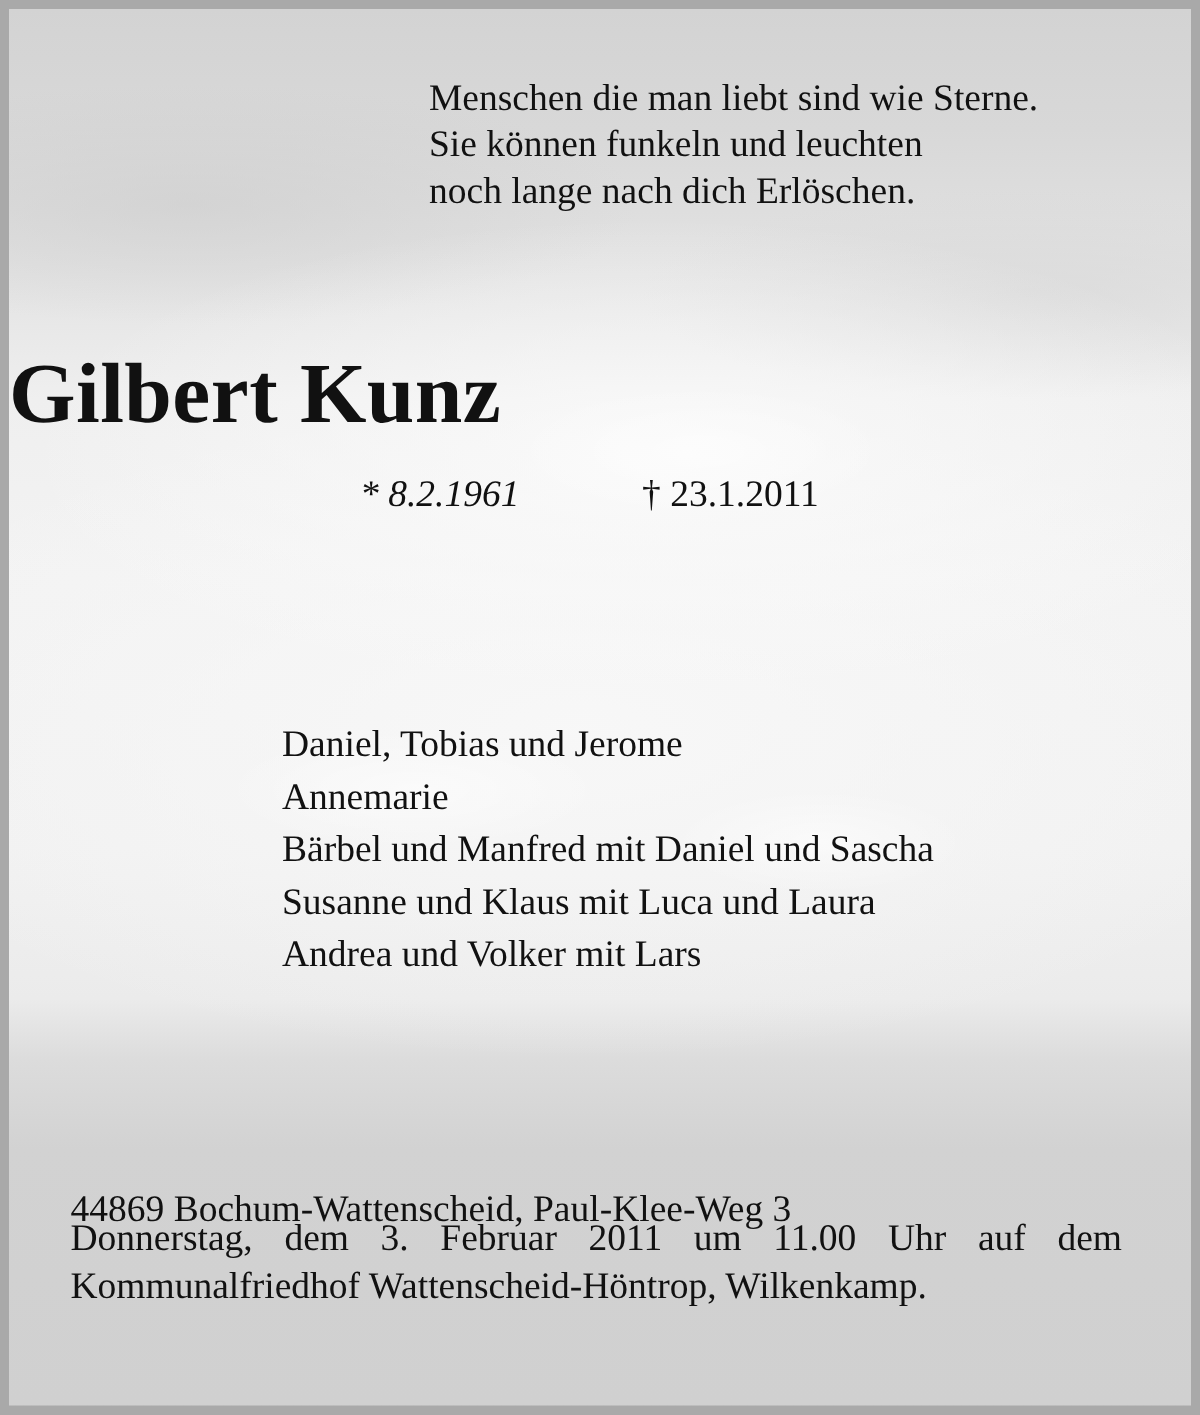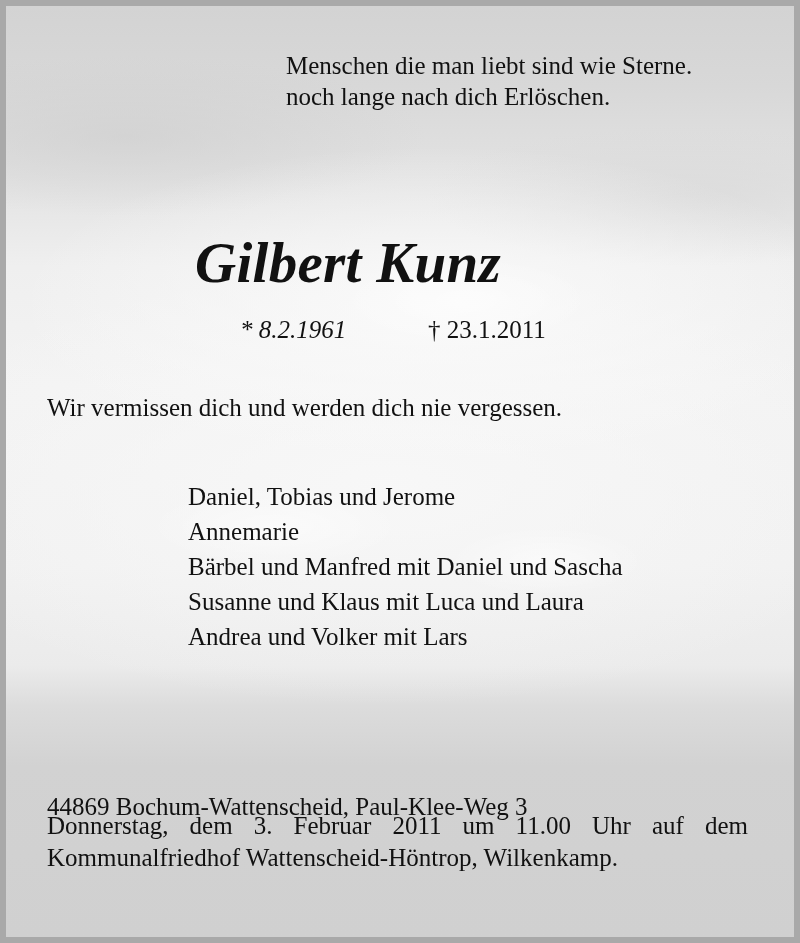--- a/index.html
+++ b/index.html
@@ -48,27 +48,26 @@
       line-height: 31px;
       margin: 0;
     }
     .poem { left: 280px; top: 44px; font-family: Liberation Serif, serif; }
     .poem .line { display: block; }
     .name {
       position: absolute;
       left: 0;
       width: 684px;
       top: 222px;
-      text-align: center;
+      text-align: left;
       font-size: 57px;
       font-weight: bold;
       line-height: 70px;
       margin: 0;
       letter-spacing: 0.3px;
-      font-style: italic;
     }
     .birth { left: 234px; top: 308px; font-style: italic; }
     .death { left: 422px; top: 308px; }
     .motto { left: 41px; top: 386px; }
     .family { left: 182px; top: 473px; }
     .family .line { display: block; line-height: 35px; }
     .address { left: 41px; top: 741px; margin-top: 44px; }
     .ceremony {
       position: absolute;
       left: 41px;
@@ -86,29 +85,29 @@
 </head>
 <body>
 
 <div class="card">
   <div class="cloud" style="left:330px; top:250px; width:260px; height:90px;"></div>
   <div class="cloud" style="left:140px; top:480px; width:260px; height:80px;"></div>
   <div class="cloud" style="left:440px; top:520px; width:200px; height:70px;"></div>
 
   <div class="txt poem">
     <span class="line">Menschen die man liebt sind wie Sterne.</span>
+    <span class="line">Sie können funkeln und leuchten</span>
     <span class="line">noch lange nach dich Erlöschen.</span>
   </div>
 
   <h1 class="name">Gilbert Kunz</h1>
 
   <div class="txt birth">* 8.2.1961</div>
   <div class="txt death">† 23.1.2011</div>
 
-  <div class="txt motto">Wir vermissen dich und werden dich nie vergessen.</div>
 
   <div class="txt family">
     <span class="line">Daniel, Tobias und Jerome</span>
     <span class="line">Annemarie</span>
     <span class="line">Bärbel und Manfred mit Daniel und Sascha</span>
     <span class="line">Susanne und Klaus mit Luca und Laura</span>
     <span class="line">Andrea und Volker mit Lars</span>
   </div>
 
   <div class="txt address">44869 Bochum-Wattenscheid, Paul-Klee-Weg 3</div>

